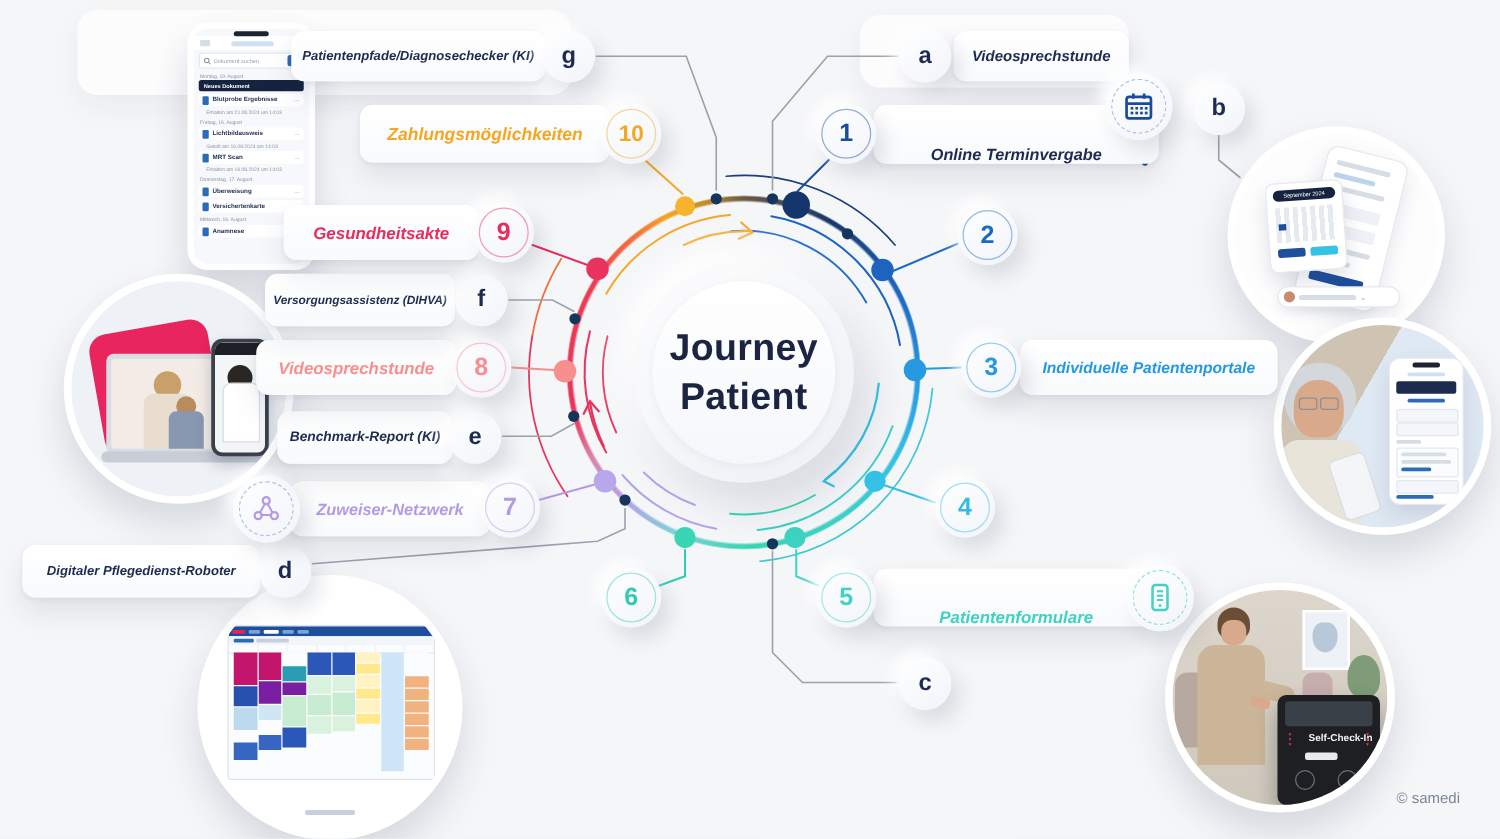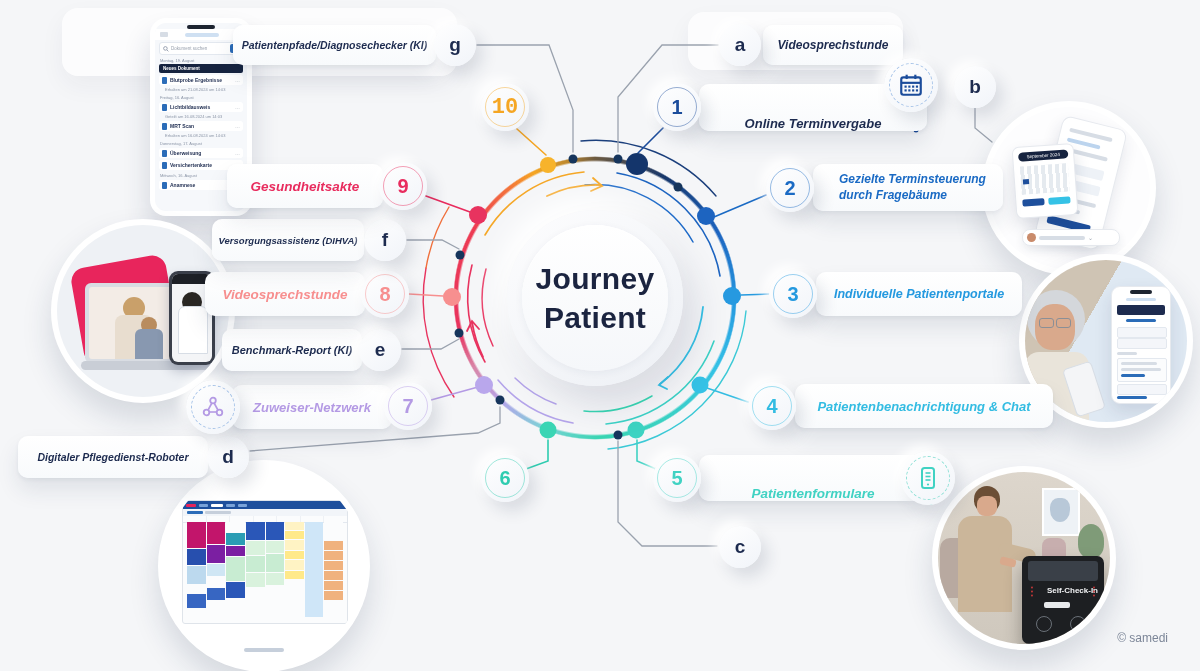--- a/index.html
+++ b/index.html
@@ -384,21 +384,24 @@
     </div>
   </div>
 
   <div class="bar" style="left:233px;top:25px;width:203px;height:40px;font-size:10.5px;">
       <span>Patientenpfade/Diagnosechecker (KI)</span>
     </div>
   <div class="badge letter" style="left:434px;top:24px;">
       <span>g</span>
     </div>
 
-  <div class="badge num" style="left:481px;top:83px;color:#f5a623;font-size:22px;font-family:Liberation Mono, monospace;">
+  <div class="bar" style="left:288px;top:84px;width:200px;height:46px;font-size:14px;color:#f5a623;">
+      <span>Zahlungsmöglichkeiten</span>
+    </div>
+  <div class="badge num" style="left:481px;top:83px;color:#f5a623;font-size:18px;">
       <span>10</span>
     </div>
 
   <div class="bar" style="left:763px;top:25px;width:140px;height:40px;font-size:12px;">
       <span>Videosprechstunde</span>
     </div>
   <div class="badge letter" style="left:719px;top:24px;">
       <span>a</span>
     </div>
 
@@ -424,37 +427,31 @@
           <rect x="13" y="16" width="2" height="2"></rect>
           <rect x="16.5" y="16" width="2" height="2"></rect>
         </g>
     </svg>
   </div>
 
   <div class="badge letter" style="left:954px;top:66px;">
       <span>b</span>
     </div>
 
-  <div class="bar" style="left:813px;top:164px;width:190px;height:47px;font-size:12px;color:#1a6ac4;justify-content:flex-start;padding-left:26px;box-sizing:border-box;line-height:1.3;">
-      <span>Gezielte Terminsteuerung durch Fragebäume</span>
-    </div>
   <div class="badge num" style="left:766px;top:164px;color:#1a6ac4;">
       <span>2</span>
     </div>
 
   <div class="bar" style="left:816px;top:272px;width:206px;height:44px;font-size:12.5px;color:#2499df;">
       <span>Individuelle Patientenportale</span>
     </div>
   <div class="badge num" style="left:769px;top:270px;color:#2499df;">
       <span>3</span>
     </div>
 
-  <div class="bar" style="left:795px;top:384px;width:258px;height:44px;font-size:13px;color:#33bce2;">
-      <span>Patientenbenachrichtigung &amp; Chat</span>
-    </div>
   <div class="badge num" style="left:748px;top:382px;color:#33bce2;">
       <span>4</span>
     </div>
 
   <div class="bar" style="left:699px;top:455px;width:228px;height:46px;font-size:13.5px;color:#40d2c3;align-items:flex-end;">
       <span>Patientenformulare</span>
     </div>
   <div class="badge num" style="left:653px;top:454px;color:#40d2c3;">
       <span>5</span>
     </div>

